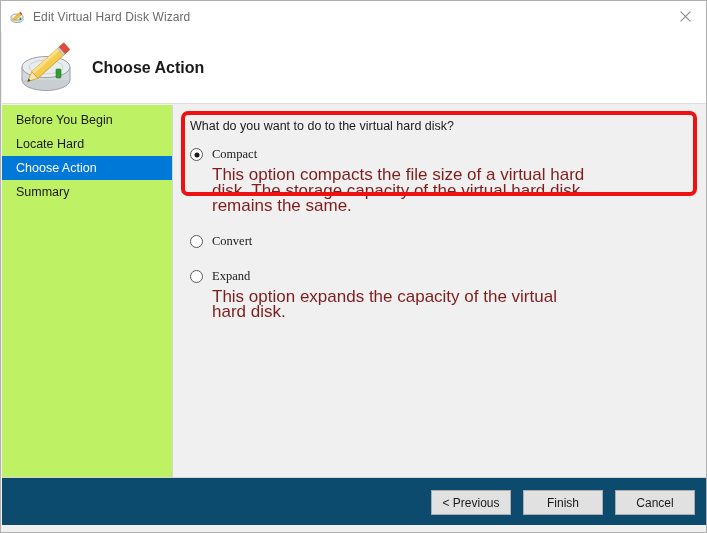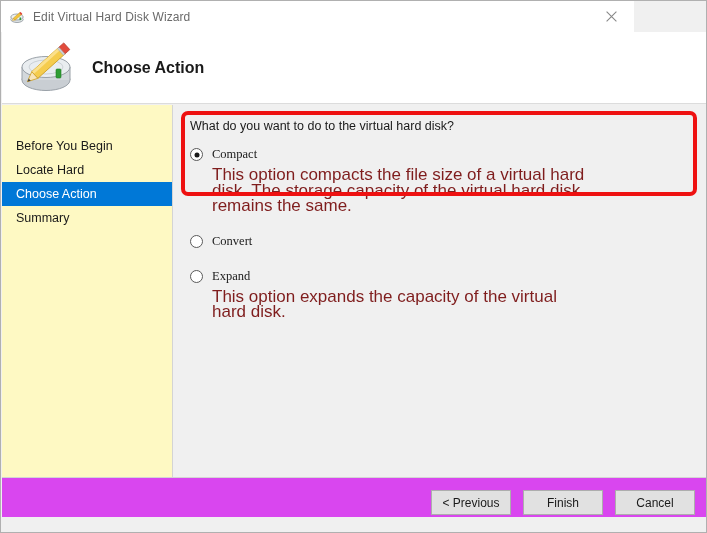--- a/index.html
+++ b/index.html
@@ -21,21 +21,21 @@
     box-sizing: border-box;
     border: 1px solid #b0b0b0;
     background: #f0f0f0;
     overflow: hidden;
   }
 
   
   .titlebar {
     position: absolute;
     left: 0; top: 0;
-    width: 633px;
+    width: 707px;
     height: 31px;
     background: #ffffff;
     display: flex;
     align-items: center;
   }
   .titlebar-icon {
     width: 16px;
     height: 16px;
     margin-left: 9px;
     margin-right: 7px;
@@ -92,24 +92,24 @@
     width: 705px;
     height: 372px;
     background: #f0f0f0;
   }
 
   .sidebar {
     position: absolute;
     left: 0; top: 0;
     width: 171px;
     height: 372px;
-    background: #fef9c3;
+    background: #bef264;
     border-right: 1px solid #d4d4d4;
     box-sizing: border-box;
-    padding-top: 29px;
+    padding-top: 3px;
   }
   .sidebar-item {
     height: 24px;
     line-height: 24px;
     padding-left: 14px;
     font-size: 12.5px;
     color: #1a1a1a;
     white-space: nowrap;
     cursor: default;
   }
@@ -188,22 +188,22 @@
     box-sizing: border-box;
     pointer-events: none;
     z-index: 40;
   }
 
   
   .footer {
     position: absolute;
     left: 1px; top: 476px;
     width: 705px;
-    height: 40px;
-    background: #d946ef;
+    height: 48px;
+    background: #0c4a6e;
     border-top: 1px solid #d4d4d4;
     box-sizing: border-box;
   }
   .footer-buttons {
     position: absolute;
     right: 12px;
     top: 12px;
     display: flex;
     gap: 12px;
   }

